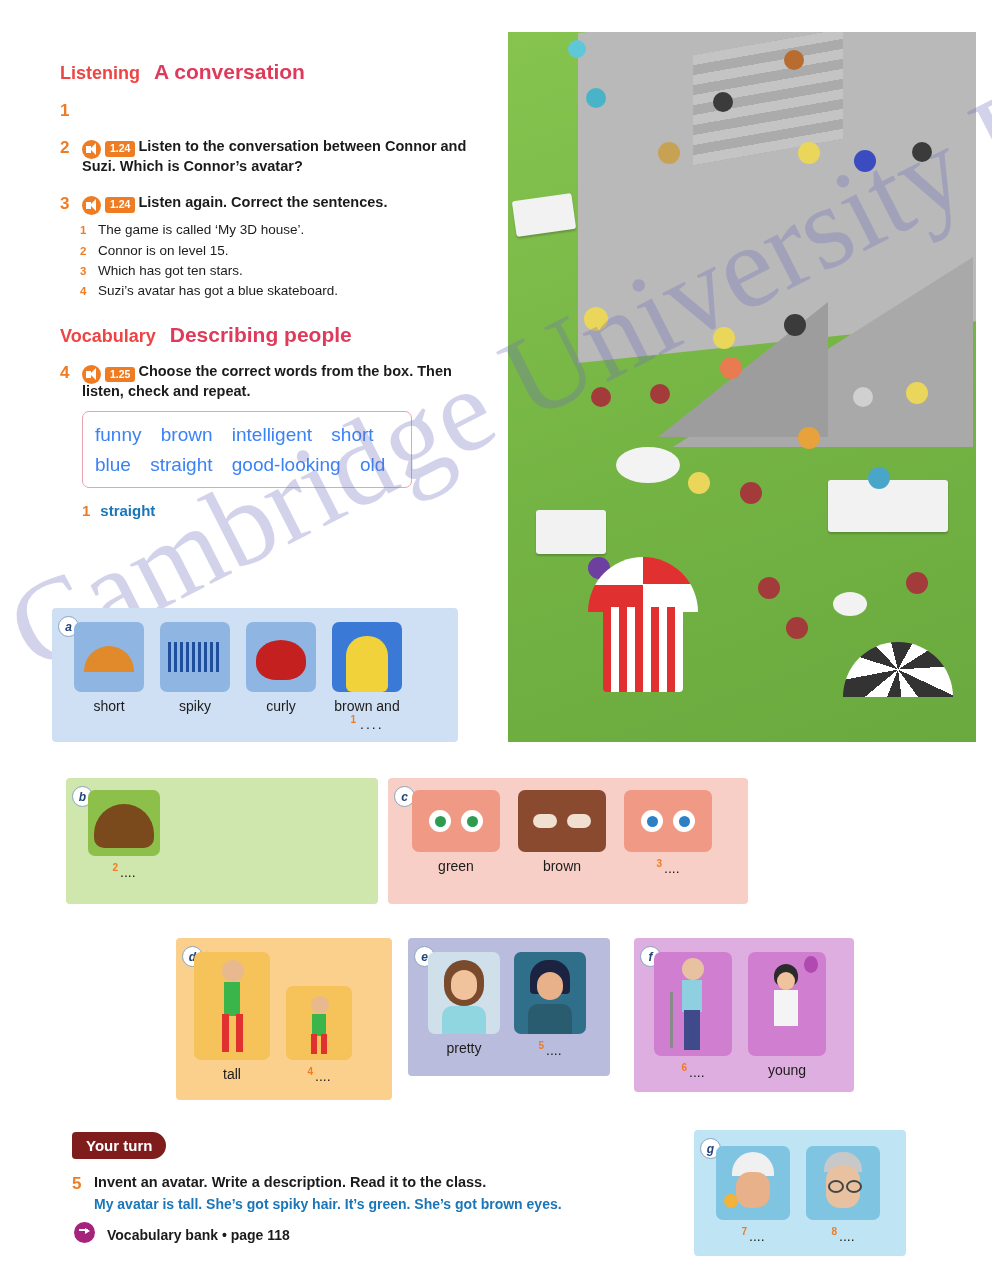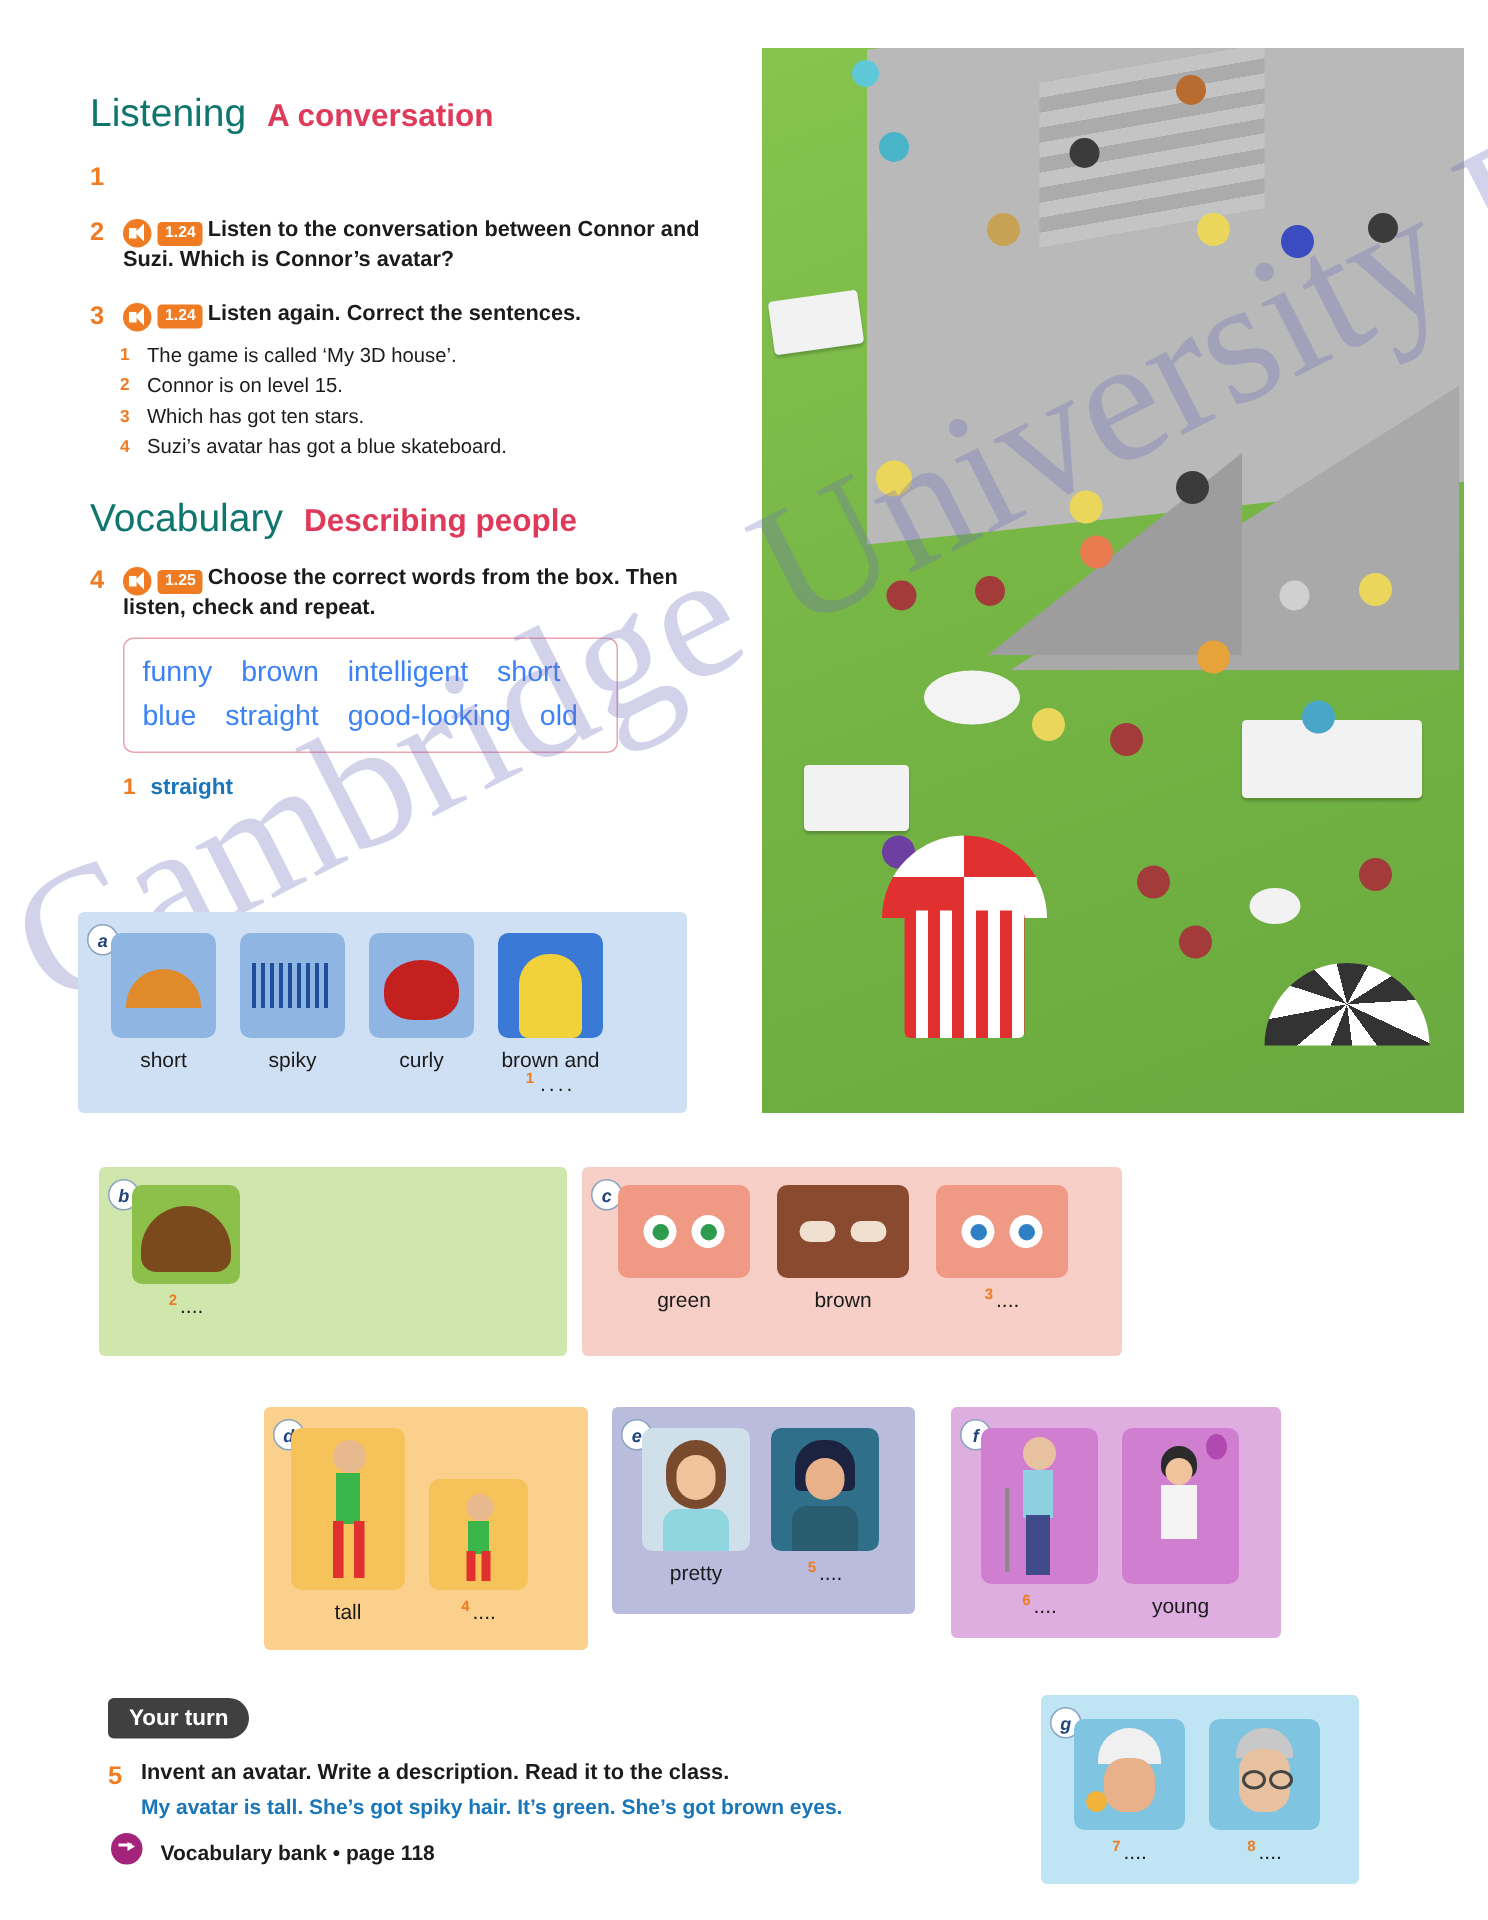--- a/index.html
+++ b/index.html
@@ -7,21 +7,21 @@
     width:992px;height:1280px;background:#ffffff;
     font-family:"Liberation Sans", sans-serif;
     position:relative;overflow:hidden;
   }
   .page{position:absolute;inset:0;}
 
   
   .left-col{position:absolute;left:60px;top:60px;width:430px;}
 
   .heading-row{display:flex;align-items:baseline;gap:14px;}
-  .h-orange{color:#0f766e;font-size:26px;font-weight:normal;}
+  .h-orange{color:#ef4444;font-size:18px;font-weight:bold;}
   .h-pink{color:#e03a5b;font-size:21px;font-weight:bold;}
 
   .ex{display:flex;gap:9px;margin-top:13px;align-items:flex-start;}
   .ex-num{color:#ef7c23;font-weight:bold;font-size:17px;line-height:1.25;min-width:13px;}
   .ex-body{font-size:14.5px;font-weight:bold;color:#1b1b1b;line-height:1.32;}
 
   .audio{display:inline-flex;align-items:center;gap:4px;vertical-align:middle;
          transform:translateY(2px);margin-right:3px;}
   .spk{width:19px;height:19px;border-radius:50%;background:#ef7c23;display:inline-block;position:relative;}
   .spk:before{content:"";position:absolute;left:4px;top:6px;width:5px;height:7px;background:#fff;}
@@ -71,21 +71,21 @@
   .tile{background:#cfe3f6;border-radius:7px;overflow:hidden;position:relative;}
   .cap{text-align:center;font-size:14px;color:#1b1b1b;margin-top:6px;}
   .cap .gap{display:block;font-size:14px;letter-spacing:2px;}
   .cap sup{color:#ef7c23;font-weight:bold;font-size:10px;margin-right:2px;}
   .badge{position:absolute;width:19px;height:19px;border-radius:50%;background:#fff;
          border:1.3px solid #8aa4c0;font-size:12px;font-style:italic;color:#22457a;
          display:flex;align-items:center;justify-content:center;left:-9px;top:-9px;font-weight:bold;}
 
   
   .yt{position:absolute;left:72px;top:1132px;}
-  .yt-tab{background:#404040;color:#fff;font-weight:bold;font-size:15px;
+  .yt-tab{background:#7f1d1d;color:#fff;font-weight:bold;font-size:15px;
           padding:5px 14px;border-radius:4px 14px 14px 4px;display:inline-block;}
   .yt-arrow{width:21px;height:21px;border-radius:50%;background:#a4247c;position:relative;display:inline-block;}
   .yt-arrow:after{content:"";position:absolute;left:5px;top:7px;width:9px;height:2px;background:#fff;}
   .yt-arrow:before{content:"";position:absolute;left:11px;top:5.5px;width:0;height:0;
         border-top:3.5px solid transparent;border-bottom:3.5px solid transparent;border-left:5px solid #fff;}
   .blue-ex{color:#1976b8;font-size:14px;font-weight:bold;}
   .vb{font-size:14px;font-weight:bold;color:#1b1b1b;}
 </style>
 </head>
 <body>

